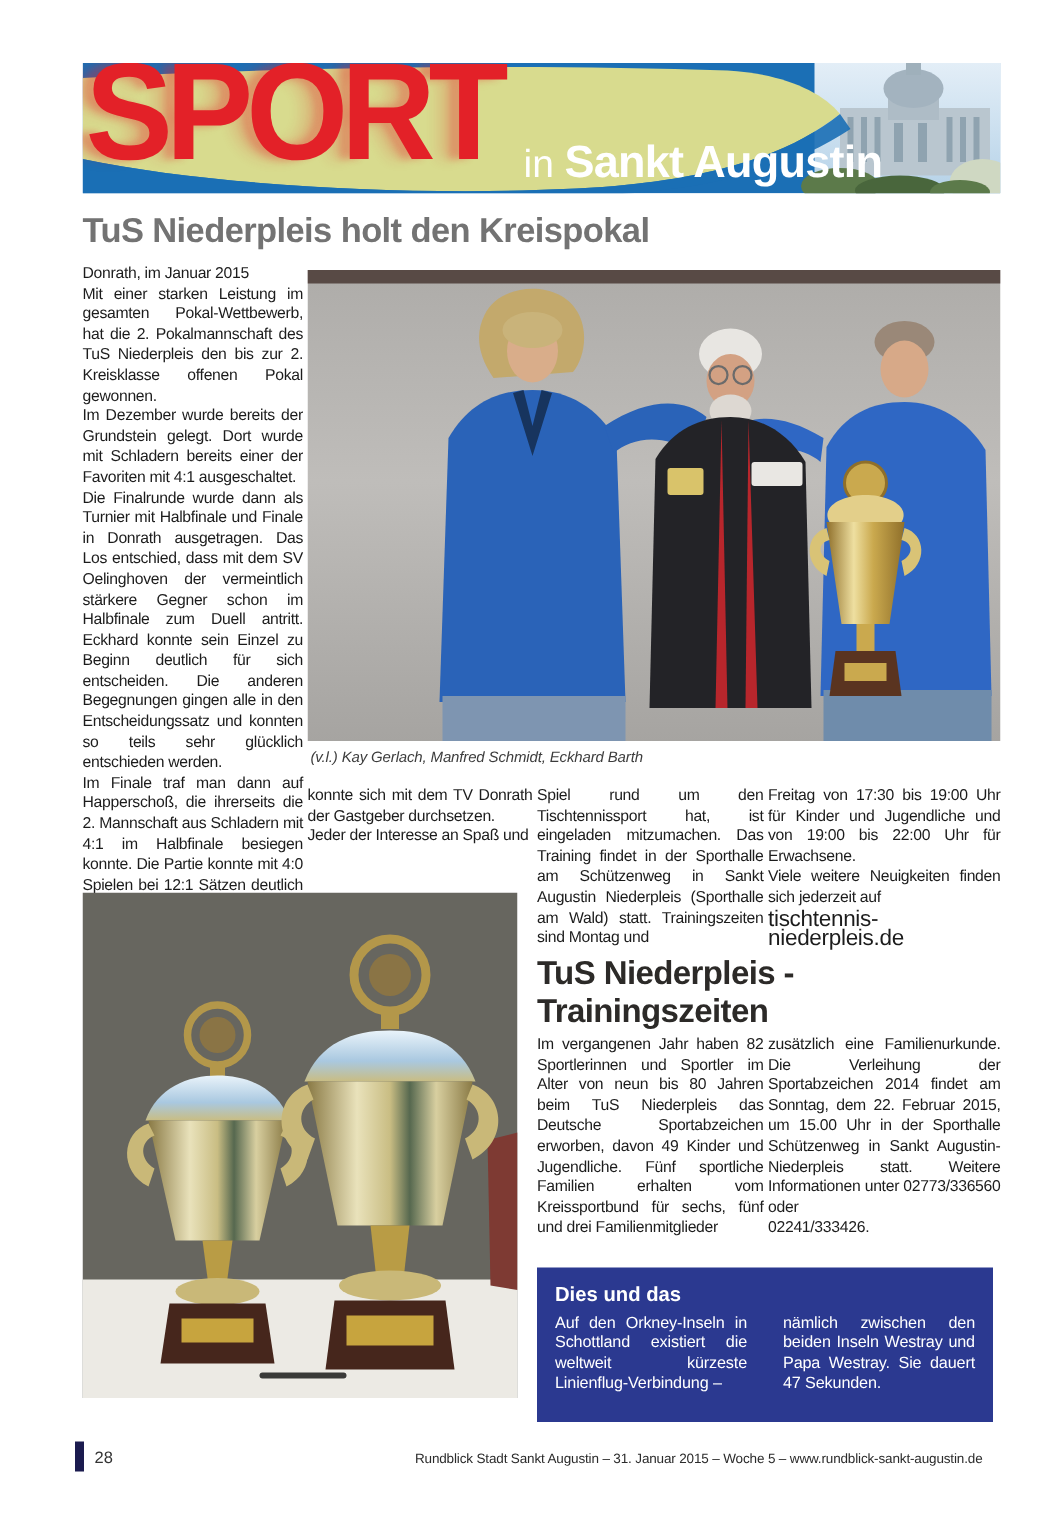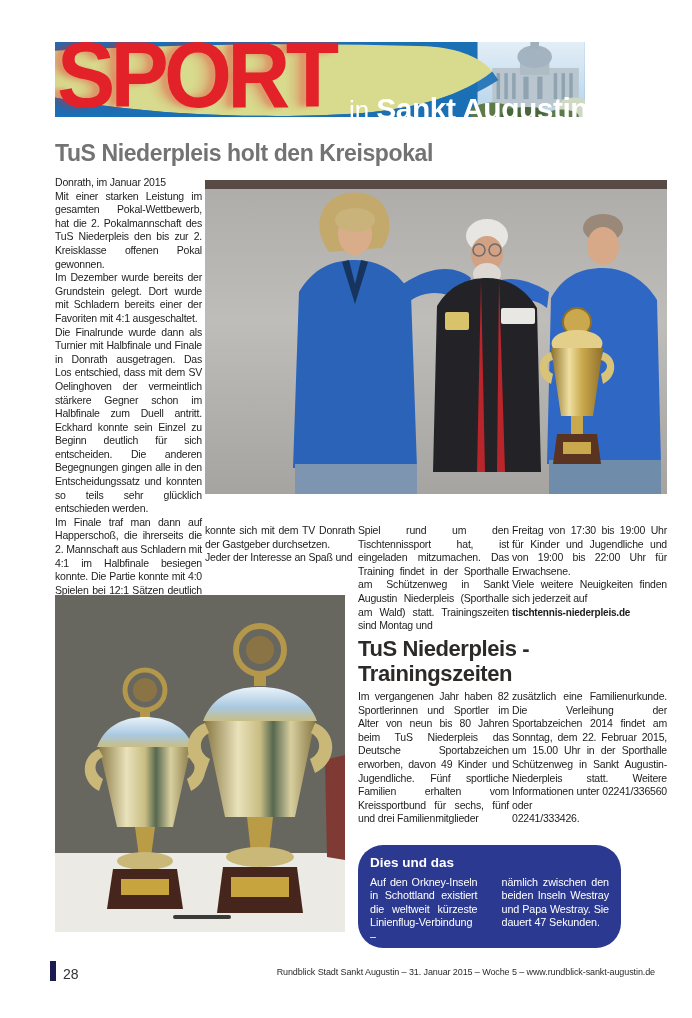--- a/index.html
+++ b/index.html
@@ -1,21 +1,21 @@
 <!DOCTYPE html>
 <html lang="de"><head>
 <meta charset="utf-8">
 <style>
   html,body{margin:0;padding:0;background:#ffffff;}
   body{width:692px;height:1018px;position:relative;overflow:hidden;
        font-family:"Liberation Sans",sans-serif;color:#1c1c1c;}
   .page{position:absolute;inset:0;background:#fff;}
 
   
-  .masthead{position:absolute;left:55px;top:42px;width:530px;height:87px;overflow:hidden;}
+  .masthead{position:absolute;left:55px;top:42px;width:612px;height:87px;overflow:hidden;}
   .masthead svg{position:absolute;inset:0;}
   .mast-sport{position:absolute;left:2px;top:-13px;font-size:92px;line-height:1;
     font-weight:bold;color:#e32128;letter-spacing:-5px;transform:scaleX(.95);
     transform-origin:left top;
     text-shadow:-7px 0 5px rgba(227,33,40,.30),-15px 0 9px rgba(227,33,40,.16);}
   .mast-sub{position:absolute;left:274px;bottom:3px;color:#fff;white-space:nowrap;margin-left:20px;}
   .mast-sub .sub-in{font-size:26px;font-weight:normal;margin-right:7px;}
   .mast-sub .sub-main{font-size:30px;font-weight:bold;letter-spacing:-.5px;}
   .mast-url{position:absolute;left:328px;top:6px;width:192px;text-align:center;
     color:#fff;font-size:10.5px;font-weight:bold;line-height:13px;}
@@ -29,43 +29,43 @@
 
   
   .body-text{font-size:10.5px;line-height:13.6px;text-align:justify;
     letter-spacing:-.2px;white-space:pre-line;overflow-wrap:break-word;
     hyphens:auto;-webkit-hyphens:auto;}
   .col{position:absolute;}
   .col1{left:55px;top:176px;width:147px;height:404px;}
   .col2{left:205px;top:524px;width:150px;}
   .col3{left:358px;top:524px;width:151px;}
   .col4{left:512px;top:524px;width:155px;}
-  .link-line{font-weight:bold;font-size:10px;letter-spacing:-.2px;line-height:13.6px;}
+  .link-line{font-weight:normal;font-size:15px;letter-spacing:-.2px;line-height:13.6px;}
   .a2col1{left:358px;top:690px;width:151px;}
   .a2col2{left:512px;top:690px;width:155px;}
 
   
   .photo1{position:absolute;left:205px;top:180px;width:462px;height:314px;margin:0;}
   .photo2{position:absolute;left:55px;top:595px;width:290px;height:337px;margin:0;}
   figure svg{display:block;width:100%;height:100%;}
   .caption{position:absolute;font-style:italic;font-size:10px;color:#3c3c3c;letter-spacing:-.1px;}
   .caption1{left:207px;top:500px;width:460px;}
   .caption2{left:55px;top:940px;width:280px;}
 
   
-  .infobox{position:absolute;left:358px;top:845px;width:263px;height:103px;
-    background:#2b3990;color:#fff;box-sizing:border-box;padding:10px 12px;border-radius:25px;}
+  .infobox{position:absolute;left:358px;top:845px;width:304px;height:103px;
+    background:#2b3990;color:#fff;box-sizing:border-box;padding:10px 12px;}
   .infobox-title{font-size:13.5px;font-weight:bold;margin:0 0 6px 0;}
   .infobox-cols{display:flex;gap:24px;}
   .infobox-col{width:134px;font-size:10.8px;line-height:13.4px;text-align:justify;
     letter-spacing:-.1px;white-space:pre-line;}
 
   
   .footer-bar{position:absolute;left:50px;top:961px;width:6px;height:20px;background:#1b1b4f;}
-  .page-number{position:absolute;left:63px;top:966px;font-size:14px;color:#333;}
+  .page-number{position:absolute;left:63px;top:966px;font-size:11px;color:#333;}
   .footer-line{position:absolute;right:37px;top:967px;font-size:9px;color:#2b2b2b;
     letter-spacing:-.1px;white-space:nowrap;}
 </style>
 </head>
 <body>
 
 <div class="page">
 
   <header class="masthead">
     <svg viewBox="0 0 612 87" preserveAspectRatio="none">
@@ -172,20 +172,21 @@
         <path d="M346 168 L398 168 L388 236 L356 236 Z" fill="url(#gold)"></path>
         <path d="M346 172 C332 176 330 196 346 204 L348 194 C340 190 340 182 348 180 Z" fill="#d9c376"></path>
         <path d="M398 172 C412 176 414 196 398 204 L396 194 C404 190 404 182 396 180 Z" fill="#d9c376"></path>
         <rect x="366" y="236" width="12" height="18" fill="#caa94e"></rect>
         <path d="M352 254 L392 254 L396 284 L348 284 Z" fill="#5a3420"></path>
         <rect x="358" y="262" width="28" height="12" fill="#caa94e"></rect>
       </g>
     </svg>
   </figure>
 
+  <div class="caption caption1">(v.l.) Kay Gerlach, Manfred Schmidt, Eckhard Barth</div>
 
   <div class="col col3 body-text">Spiel rund um den Tischtennissport hat, ist eingeladen mitzumachen. Das Training findet in der Sporthalle am Schützenweg in Sankt Augustin Niederpleis (Sporthalle am Wald) statt. Trainingszeiten sind Montag und</div>
   <div class="col col2 body-text">konnte sich mit dem TV Donrath der Gastgeber durchsetzen.
 Jeder der Interesse an Spaß und</div>
   <div class="col col4">
     <div class="body-text">Freitag von 17:30 bis 19:00 Uhr für Kinder und Jugendliche und von 19:00 bis 22:00 Uhr für Erwachsene.
 Viele weitere Neuigkeiten finden sich jederzeit auf</div>
     <div class="link-line">tischtennis-niederpleis.de</div>
   </div>
 
@@ -237,21 +238,21 @@
         <path d="M168 272 L242 272 L248 318 L162 318 Z" fill="#46261c"></path>
         <rect x="176" y="282" width="58" height="20" fill="#c7a43e"></rect>
       </g>
       <rect x="118" y="320" width="58" height="4" rx="2" fill="#3a3a38"></rect>
     </svg>
   </figure>
 
   <h2 class="headline2">TuS Niederpleis -
 Trainingszeiten</h2>
   <div class="col a2col1 body-text">Im vergangenen Jahr haben 82 Sportlerinnen und Sportler im Alter von neun bis 80 Jahren beim TuS Niederpleis das Deutsche Sportabzeichen erworben, davon 49 Kinder und Jugendliche. Fünf sportliche Familien erhalten vom Kreissportbund für sechs, fünf und drei Familienmitglieder</div>
-  <div class="col a2col2 body-text">zusätzlich eine Familienurkunde. Die Verleihung der Sportabzeichen 2014 findet am Sonntag, dem 22. Februar 2015, um 15.00 Uhr in der Sporthalle Schützenweg in Sankt Augustin-Niederpleis statt. Weitere Informationen unter 02241/336560 oder
+  <div class="col a2col2 body-text">zusätzlich eine Familienurkunde. Die Verleihung der Sportabzeichen 2014 findet am Sonntag, dem 22. Februar 2015, um 15.00 Uhr in der Sporthalle Schützenweg in Sankt Augustin-Niederpleis statt. Weitere Informationen unter 02773/336560 oder
 02241/333426.</div>
 
   <aside class="infobox">
     <h3 class="infobox-title">Dies und das</h3>
     <div class="infobox-cols">
       <div class="infobox-col">Auf den Orkney-Inseln in Schottland existiert die weltweit kürzeste Linienflug-Verbindung –</div>
       <div class="infobox-col">nämlich zwischen den beiden Inseln Westray und Papa Westray. Sie dauert 47 Sekunden.</div>
     </div>
   </aside>
 

